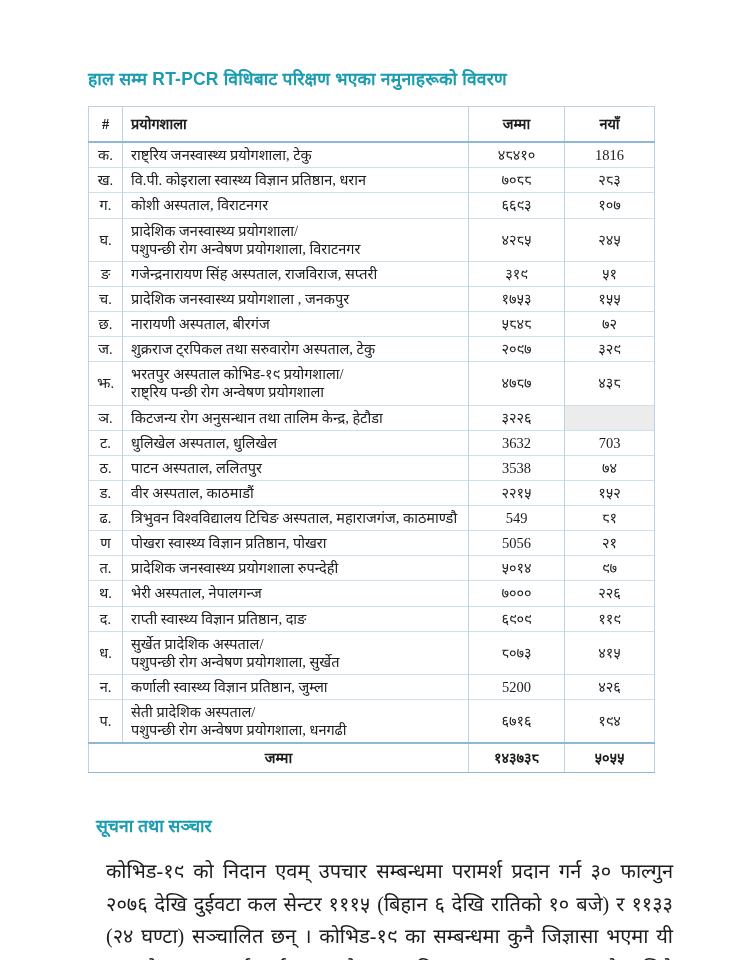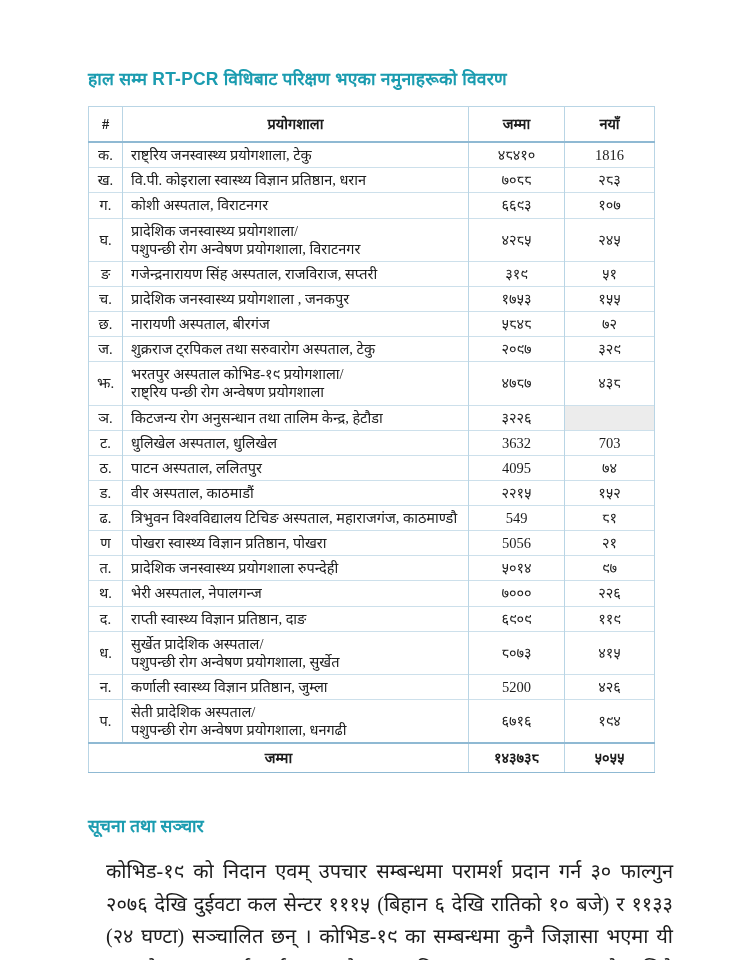--- a/index.html
+++ b/index.html
@@ -31,38 +31,38 @@
   }
   .lab-table col.c1{width:34px;}
   .lab-table col.c3{width:96px;}
   .lab-table col.c4{width:90px;}
   .lab-table th,.lab-table td{
     border-left:1px solid var(--border-light);
     border-right:1px solid var(--border-light);
     padding:3px 8px;vertical-align:middle;
   }
   .lab-table thead th{
-    text-align:center;font-weight:bold;
+    text-align:left;font-weight:bold;
     padding:8px 8px;
     border-bottom:2px solid var(--border-strong);
   }
   .lab-table thead th.num,.lab-table td.num{text-align:center;}
   .lab-table thead th.idx{text-align:center;}
   .lab-table tbody td{border-top:1px solid var(--border-row);}
   .lab-table tbody td.idx{text-align:center;}
   .lab-table tbody td.lab{white-space:pre-line;}
   .lab-table tbody td.muted{background:var(--muted-bg);}
   .lab-table tfoot td{
     border-top:2px solid var(--border-strong);
     border-bottom:1px solid var(--border-strong);
     font-weight:bold;padding:5px 8px;
   }
   .lab-table tfoot td.total-label{text-align:center;}
   .section-heading{
-    margin:40px 0 18px 0;
+    margin:40px 0 18px 8px;
     font-size:17.5px;font-weight:bold;color:var(--accent);
     font-family:"Liberation Sans","DejaVu Sans",sans-serif;
   }
   .info-paragraph{
     width:567px;margin:18px;
     font-size:20px;line-height:1.62;
     text-align:justify;
   }
   .service-count{font-weight:bold;text-decoration:underline;}
 </style>
@@ -164,21 +164,21 @@
   <tr>
     <td class="idx">ट.</td>
     <td class="lab">धुलिखेल अस्पताल, धुलिखेल</td>
     <td class="num">3632</td>
     <td class="num">703</td>
   </tr>
 
   <tr>
     <td class="idx">ठ.</td>
     <td class="lab">पाटन अस्पताल, ललितपुर</td>
-    <td class="num">4095</td>
+    <td class="num">3538</td>
     <td class="num">७४</td>
   </tr>
 
   <tr>
     <td class="idx">ड.</td>
     <td class="lab">वीर अस्पताल, काठमाडौं</td>
     <td class="num">२२१५</td>
     <td class="num">१५२</td>
   </tr>
 

